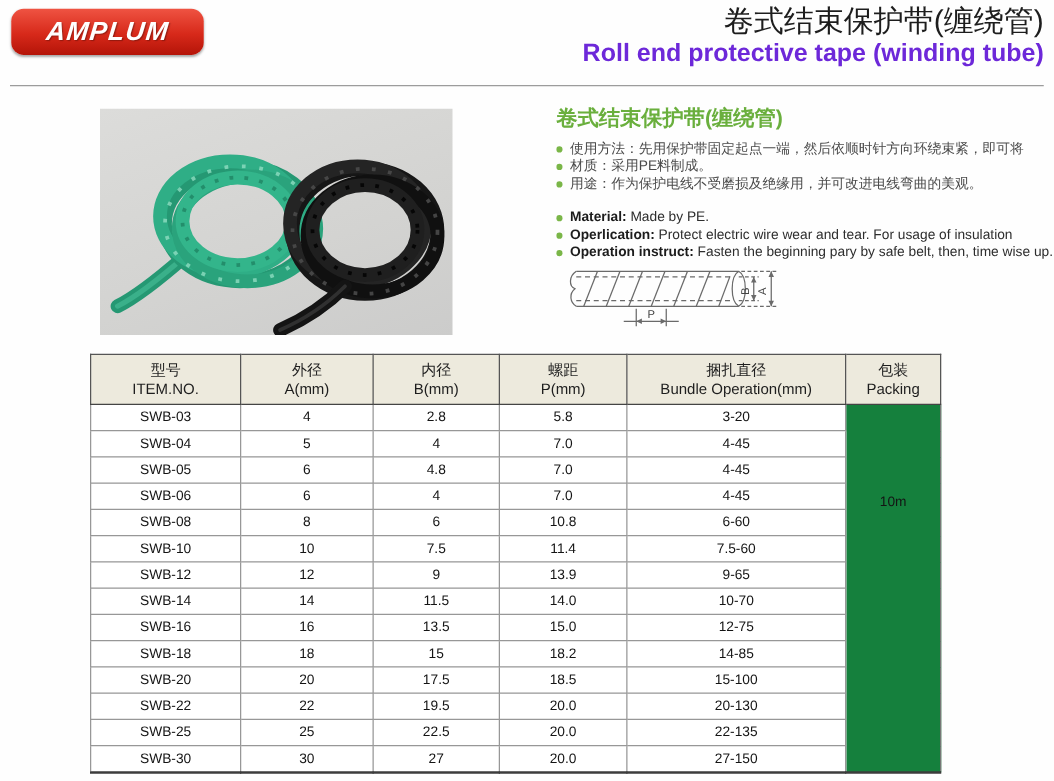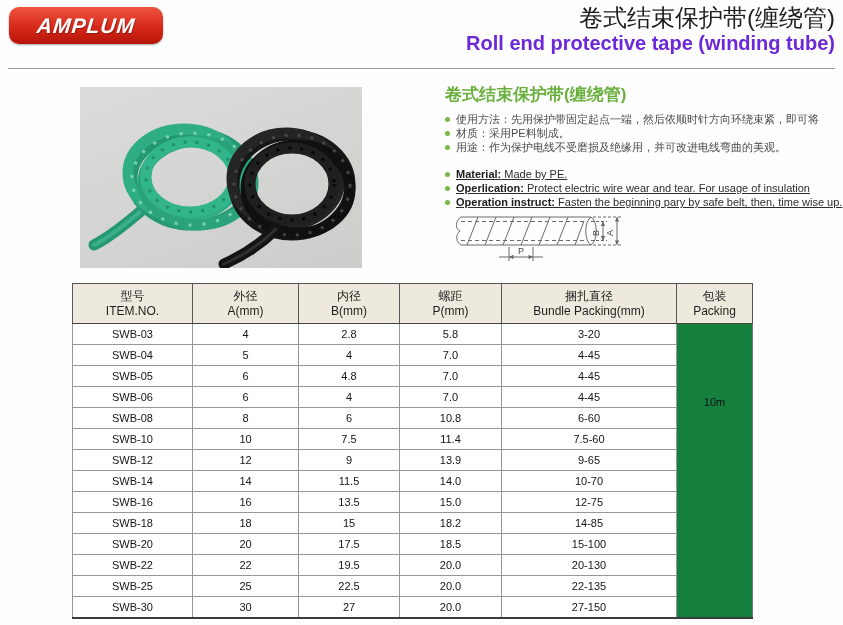--- a/index.html
+++ b/index.html
@@ -40,21 +40,21 @@
   ul.blist { list-style:none; }
   ul.blist li {
     font-size:11px; color:#4a4a4a; line-height:14px; white-space:nowrap;
     padding-left:11px; position:relative;
   }
   ul.blist li::before {
     content:""; position:absolute; left:0; top:4.5px; width:5px; height:5px;
     border-radius:50%; background:#7ab648;
   }
   ul.en { margin-top:13px; }
-  ul.en li { color:#2d2d2d; white-space:normal; line-height:14px; font-size:11px;text-decoration:underline; }
+  ul.en li { color:#2d2d2d; white-space:normal; line-height:14px; font-size:11px; }
   ul.en li b { color:#1c1c1c; }
   .diagram { position:absolute; left:6px; top:124px; }
 
   
   table.spec {
     position:absolute; left:72px; top:283px; width:680px;
     border-collapse:collapse; table-layout:fixed;
     border:1px solid #555; border-bottom:2px solid #3c3c3c;
   }
   table.spec col.c1{width:120px} table.spec col.c2{width:106px}
@@ -205,21 +205,21 @@
           <th>
             <div>内径</div>
             <div>B(mm)</div>
           </th>
           <th>
             <div>螺距</div>
             <div>P(mm)</div>
           </th>
           <th>
             <div>捆扎直径</div>
-            <div>Bundle Packing(mm)</div>
+            <div>Bundle Operation(mm)</div>
           </th>
           <th>
             <div>包装</div>
             <div>Packing</div>
           </th>
         </tr>
     </thead>
     <tbody>
         <tr>
           <td>SWB-03</td>

